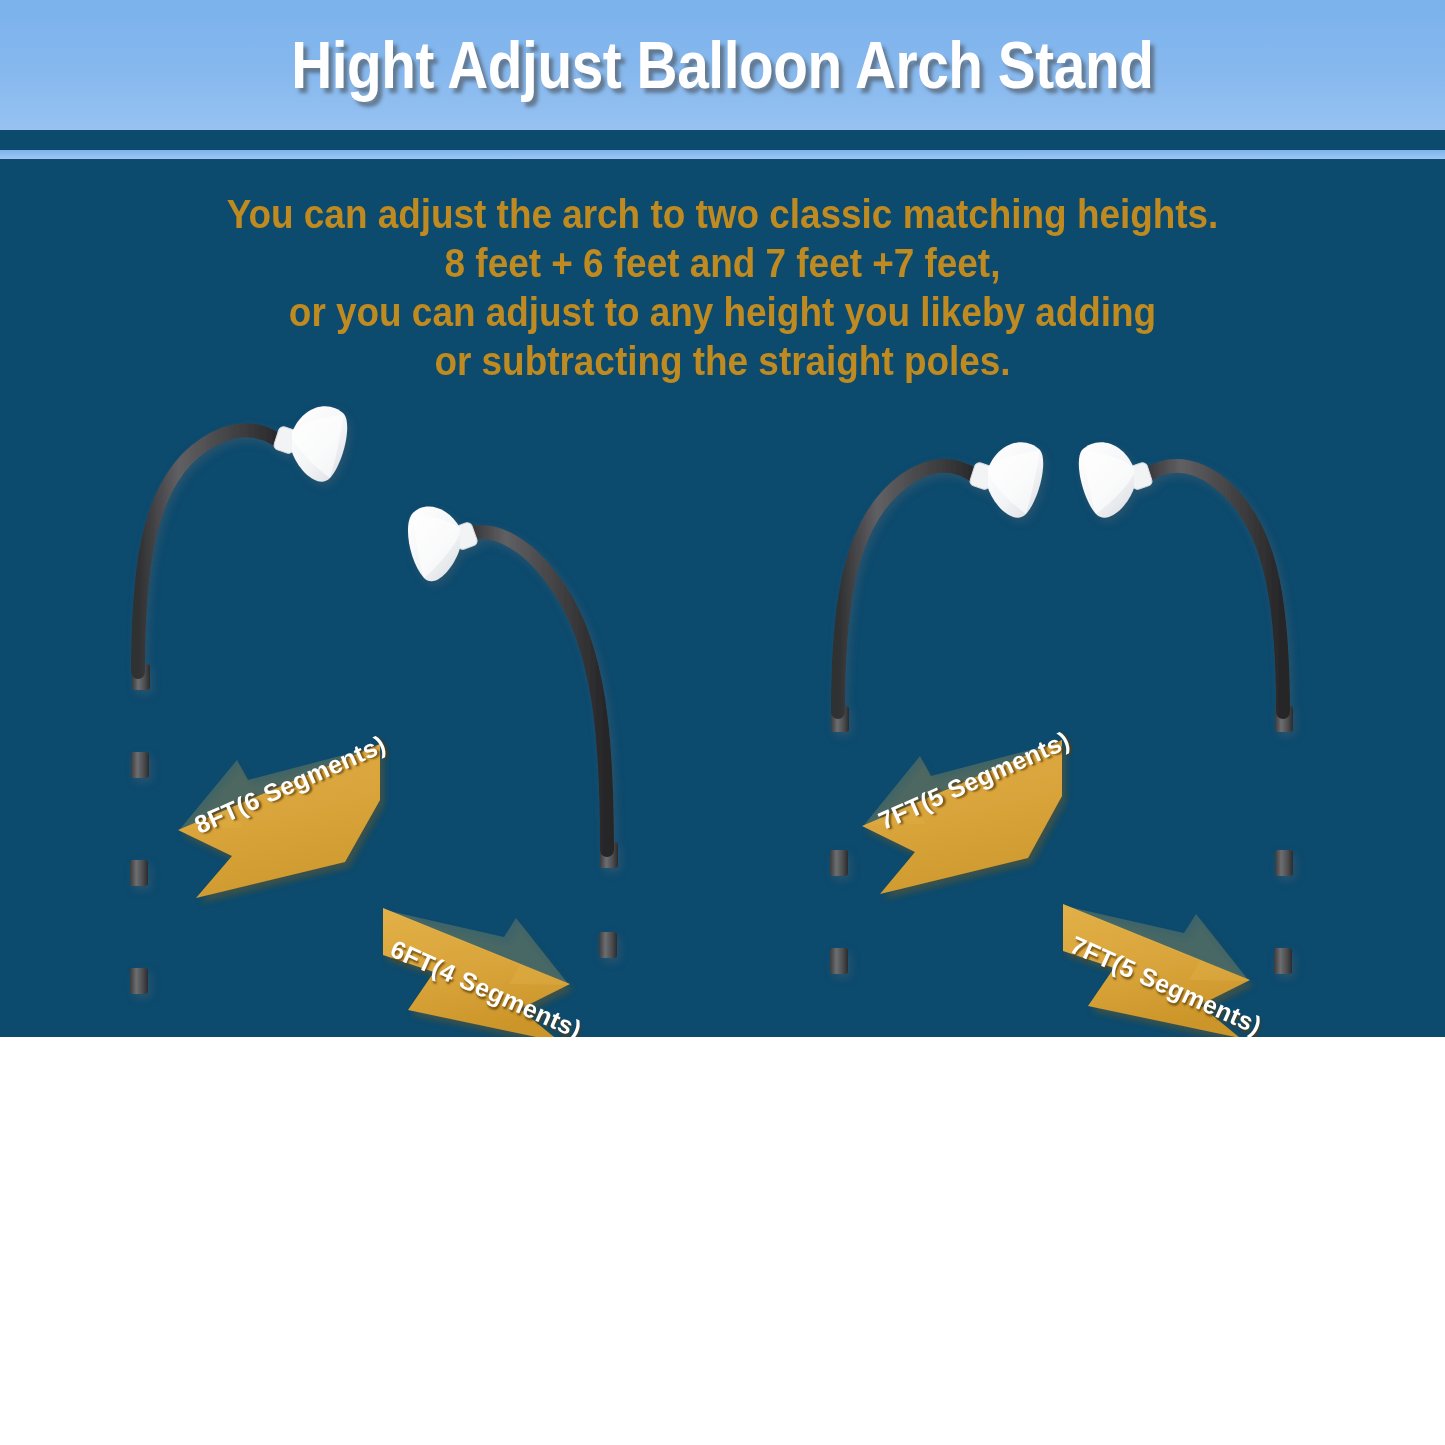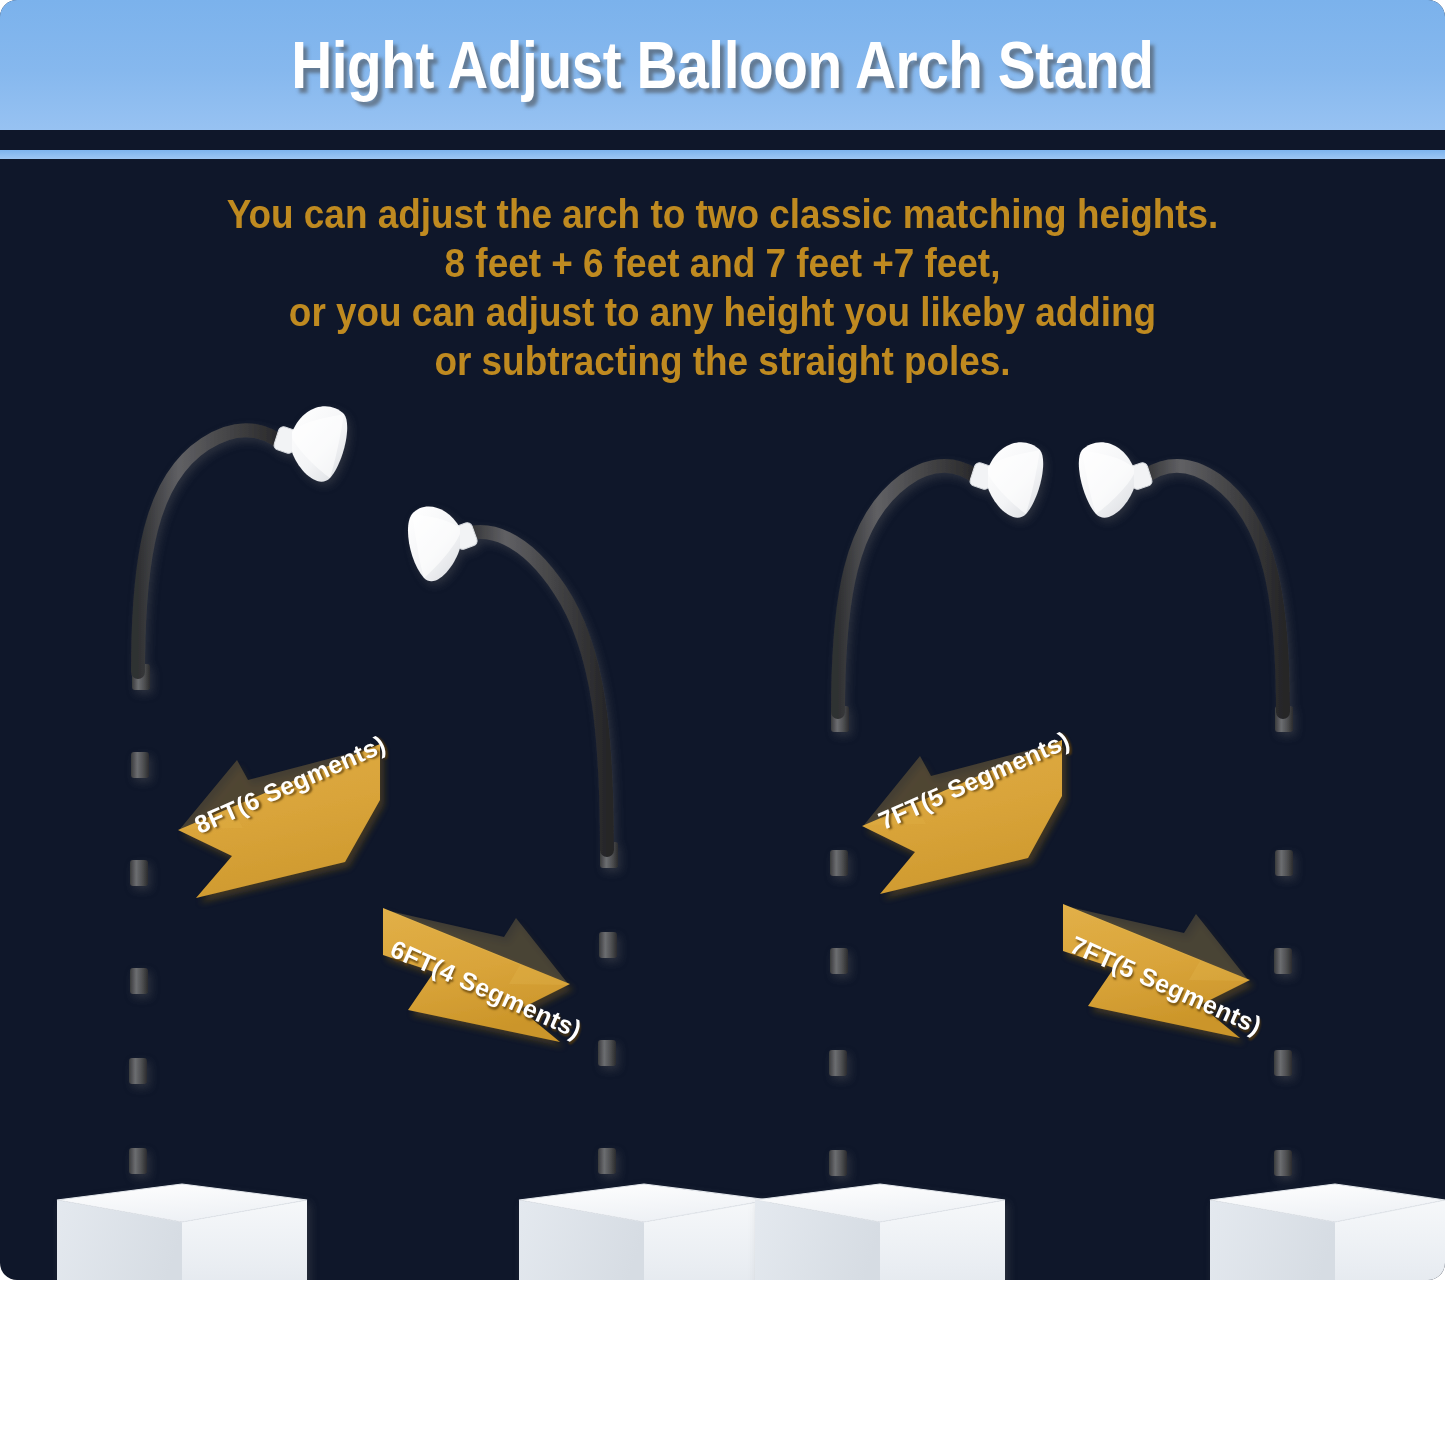--- a/index.html
+++ b/index.html
@@ -4,25 +4,24 @@
 <title>Hight Adjust Balloon Arch Stand</title>
 <style>
   html, body {
     margin: 0;
     padding: 0;
     background: #ffffff;
   }
   .page {
     position: relative;
     width: 1445px;
-    height: 1280px;
-    background: #0f172a;
+    height: 1037px;
+    background: #0c4a6e;
     overflow: hidden;
     font-family: "Liberation Sans", "DejaVu Sans", sans-serif;
-    border-radius: 17px;
   }
 
   
   .header-band {
     position: absolute;
     left: 0; top: 0;
     width: 1445px;
     height: 130px;
     background: linear-gradient(to bottom, #7bb2ec 0%, #86b8ee 55%, #97c2f2 100%);
     display: flex;

